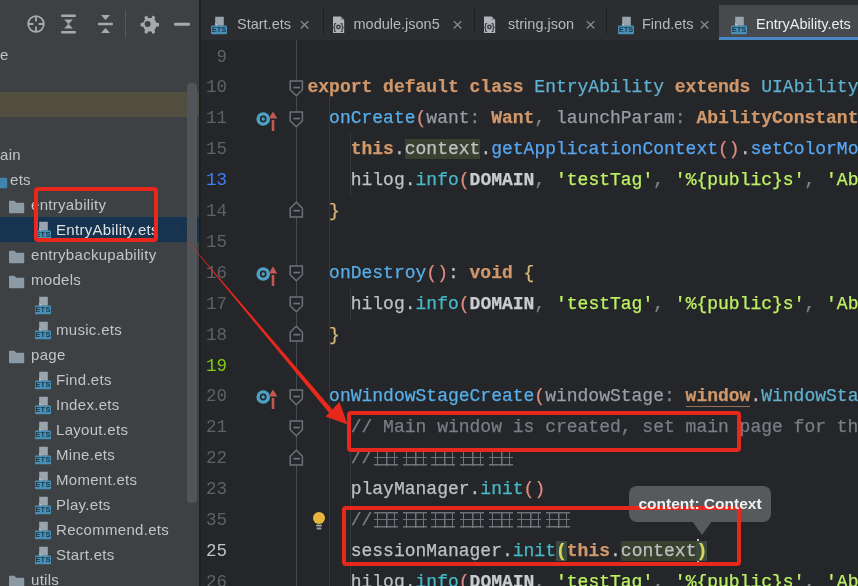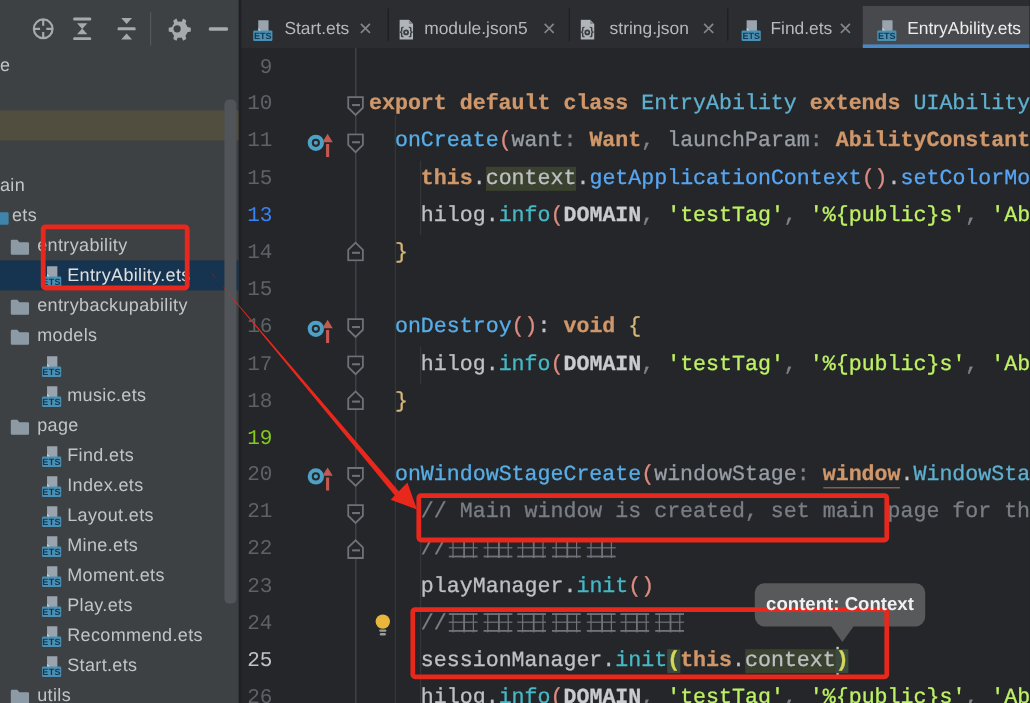--- a/index.html
+++ b/index.html
@@ -289,21 +289,21 @@
 <div class="lnum" style="top:196.0px;color:#5e6266">14</div>
 <div class="lnum" style="top:226.9px;color:#5e6266">15</div>
 <div class="lnum" style="top:257.8px;color:#5e6266">16</div>
 <div class="lnum" style="top:288.7px;color:#5e6266">17</div>
 <div class="lnum" style="top:319.6px;color:#5e6266">18</div>
 <div class="lnum" style="top:350.5px;color:#84cc16">19</div>
 <div class="lnum" style="top:381.4px;color:#5e6266">20</div>
 <div class="lnum" style="top:412.3px;color:#5e6266">21</div>
 <div class="lnum" style="top:443.2px;color:#5e6266">22</div>
 <div class="lnum" style="top:474.1px;color:#5e6266">23</div>
-<div class="lnum" style="top:505.0px;color:#5e6266">24</div>
+<div class="lnum" style="top:505.0px;color:#5e6266">35</div>
 <div class="lnum" style="top:535.9px;color:#c0c3c6">25</div>
 <div class="lnum" style="top:566.8px;color:#5e6266">26</div>
 <svg width="15" height="17" style="position:absolute;left:288.6px;top:79.9px;z-index:2">
       <path d="M1.2 1 h12.2 v8.8 l-6.1 6 l-6.1 -6 z" fill="#242629" stroke="#6e7278" stroke-width="1.5"></path>
       <rect x="4.4" y="6.7" width="6.6" height="1.7" fill="#6e7278"></rect>
     </svg>
 <svg width="15" height="17" style="position:absolute;left:288.6px;top:110.8px;z-index:2">
       <path d="M1.2 1 h12.2 v8.8 l-6.1 6 l-6.1 -6 z" fill="#242629" stroke="#6e7278" stroke-width="1.5"></path>
       <rect x="4.4" y="6.7" width="6.6" height="1.7" fill="#6e7278"></rect>
     </svg>

